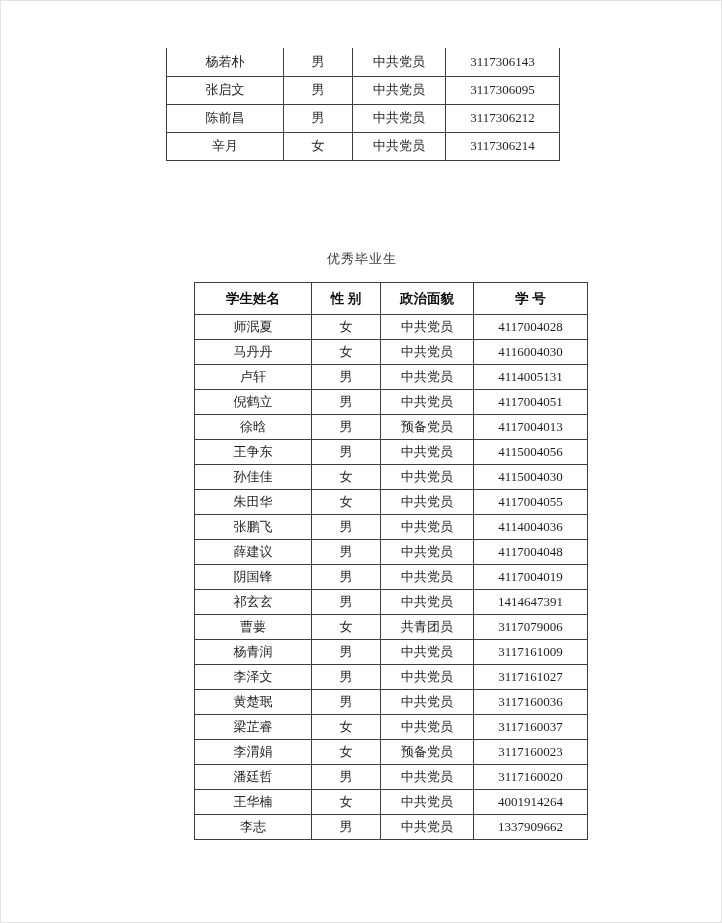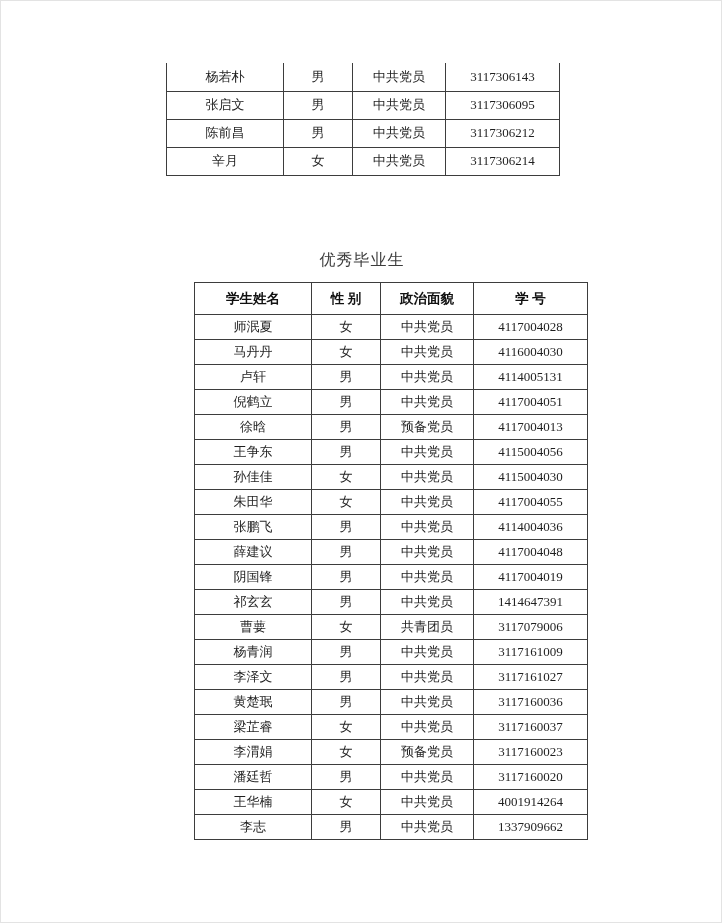--- a/index.html
+++ b/index.html
@@ -27,31 +27,31 @@
     border: 1px solid #3d3d3d;
     text-align: center;
     vertical-align: middle;
     font-size: 13px;
     color: #1f1f1f;
     overflow: hidden;
     white-space: nowrap;
     padding: 0 2px;
   }
   
-  #table1 { top: 62px; }
+  #table1 { top: 47px; }
   #table1 td { height: 28px; }
   #table1 tr:first-child td { border-top: none; }
   
   .section-title {
     position: absolute;
     top: 249px;
     left: 0;
     width: 722px;
     text-align: center;
-    font-size: 16px;
+    font-size: 13px;
     color: #3c3c3c;
     letter-spacing: 1px;
   }
   
   #table2 { top: 281px; margin-left: 28px; }
   #table2 th {
     height: 32px;
     font-weight: bold;
     font-size: 13.5px;
     color: #111111;

